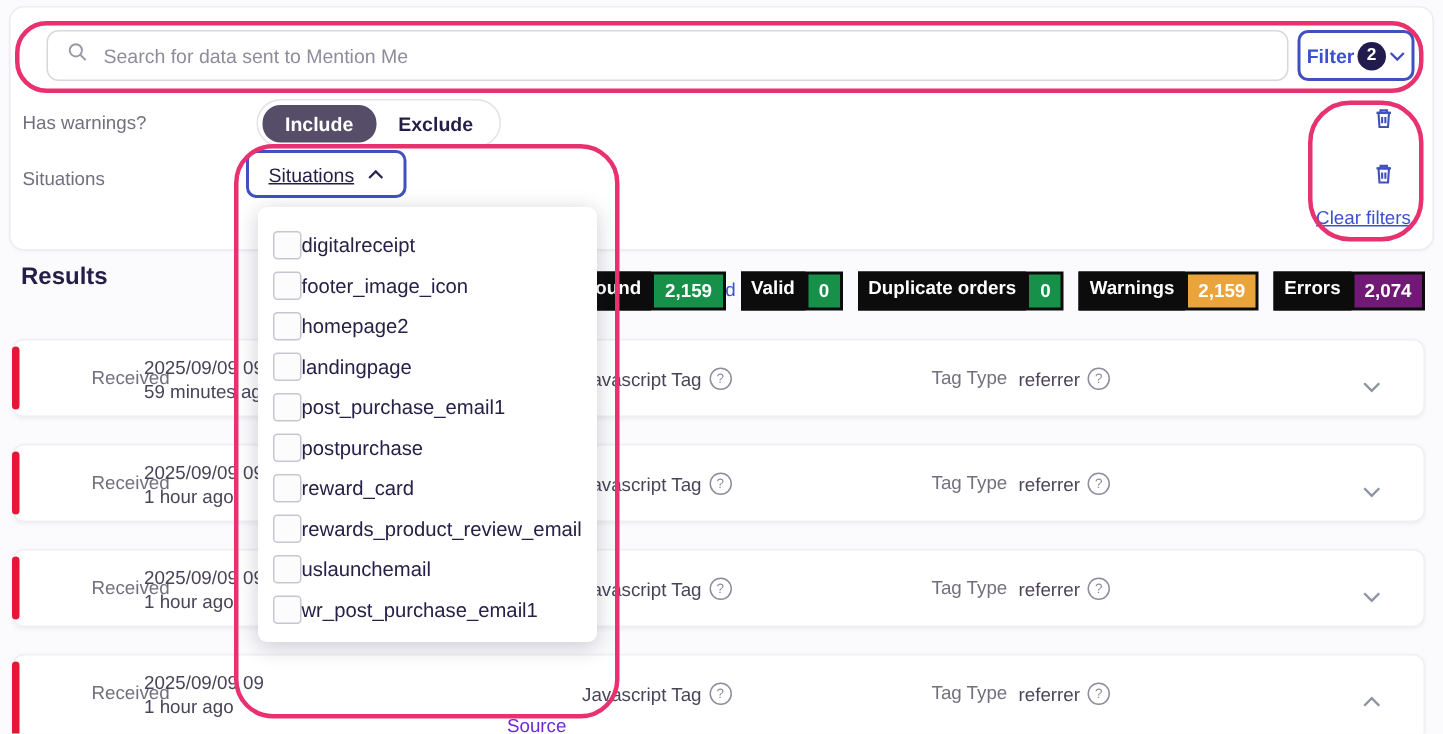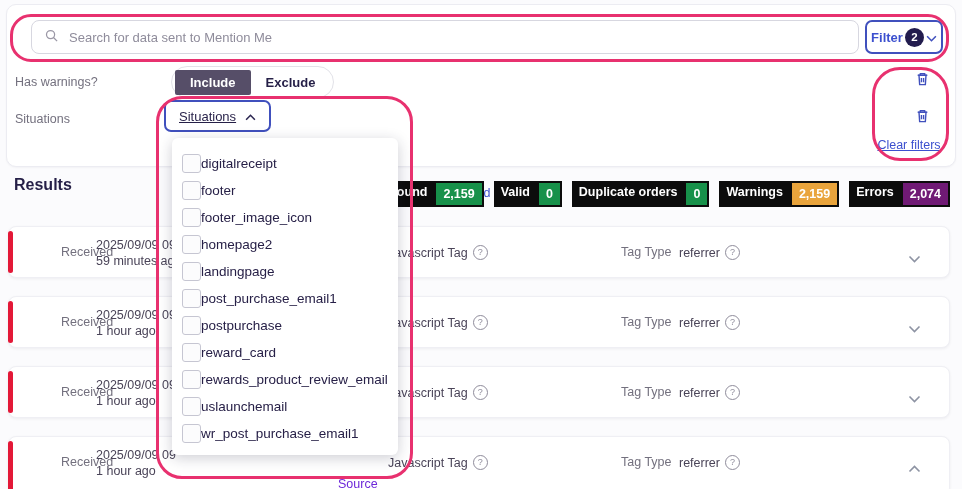--- a/index.html
+++ b/index.html
@@ -12,21 +12,21 @@
     background:#fff;display:flex;align-items:center;padding:0 12px;box-sizing:border-box;gap:10px;}
   .search-ph{color:#8f8c9b;font-size:13px;}
   .filter-btn{left:858px;top:15px;width:78px;height:34px;border:2px solid #4050bd;border-radius:7px;
     background:#fff;display:flex;align-items:center;justify-content:center;gap:2px;box-sizing:border-box;cursor:pointer;}
   .filter-label{color:#3c50cf;font-size:13px;font-weight:700;}
   .filter-badge{width:19px;height:19px;border-radius:50%;background:#221c4e;color:#fff;font-size:11.5px;
     font-weight:700;display:flex;align-items:center;justify-content:center;}
   .frow-label{color:#73707e;font-size:12.5px;}
   .segmented{left:164px;top:61px;height:32px;border:1px solid #e2e2e8;border-radius:16px;background:#fff;
     display:flex;align-items:center;padding:0 3px;box-sizing:border-box;}
-  .seg{font-size:13px;font-weight:700;padding:5px 15px;border-radius:2px;cursor:pointer;}
+  .seg{font-size:13px;font-weight:700;padding:5px 15px;border-radius:12px;cursor:pointer;}
   .seg.on{background:#564e68;color:#fff;}
   .seg.off{color:#251f47;}
   .sit-btn{left:157px;top:95px;height:32px;border:2px solid #4050bd;border-radius:7px;background:#fff;
     display:flex;align-items:center;gap:9px;padding:0 13px;box-sizing:border-box;cursor:pointer;}
   .sit-btn-label{color:#251f47;font-size:13px;text-decoration:underline;}
   .trash-btn{width:20px;height:20px;display:flex;align-items:center;justify-content:center;cursor:pointer;}
   .link{color:#3c50cf;font-size:12.5px;cursor:pointer;}
   .underline{text-decoration:underline;}
   
   .results-heading{left:14px;top:176px;font-size:16px;font-weight:700;color:#251f47;z-index:1;}
@@ -225,24 +225,20 @@
   </span>
 </div>
 
 <div class="abs dropdown">
   <div class="dd-item">
     <span class="dd-check"></span>
     <span class="dd-label">digitalreceipt</span>
     </div>
   <div class="dd-item">
     <span class="dd-check"></span>
-    <span class="dd-label">footer</span>
-    </div>
-  <div class="dd-item">
-    <span class="dd-check"></span>
     <span class="dd-label">footer_image_icon</span>
     </div>
   <div class="dd-item">
     <span class="dd-check"></span>
     <span class="dd-label">homepage2</span>
     </div>
   <div class="dd-item">
     <span class="dd-check"></span>
     <span class="dd-label">landingpage</span>
     </div>

